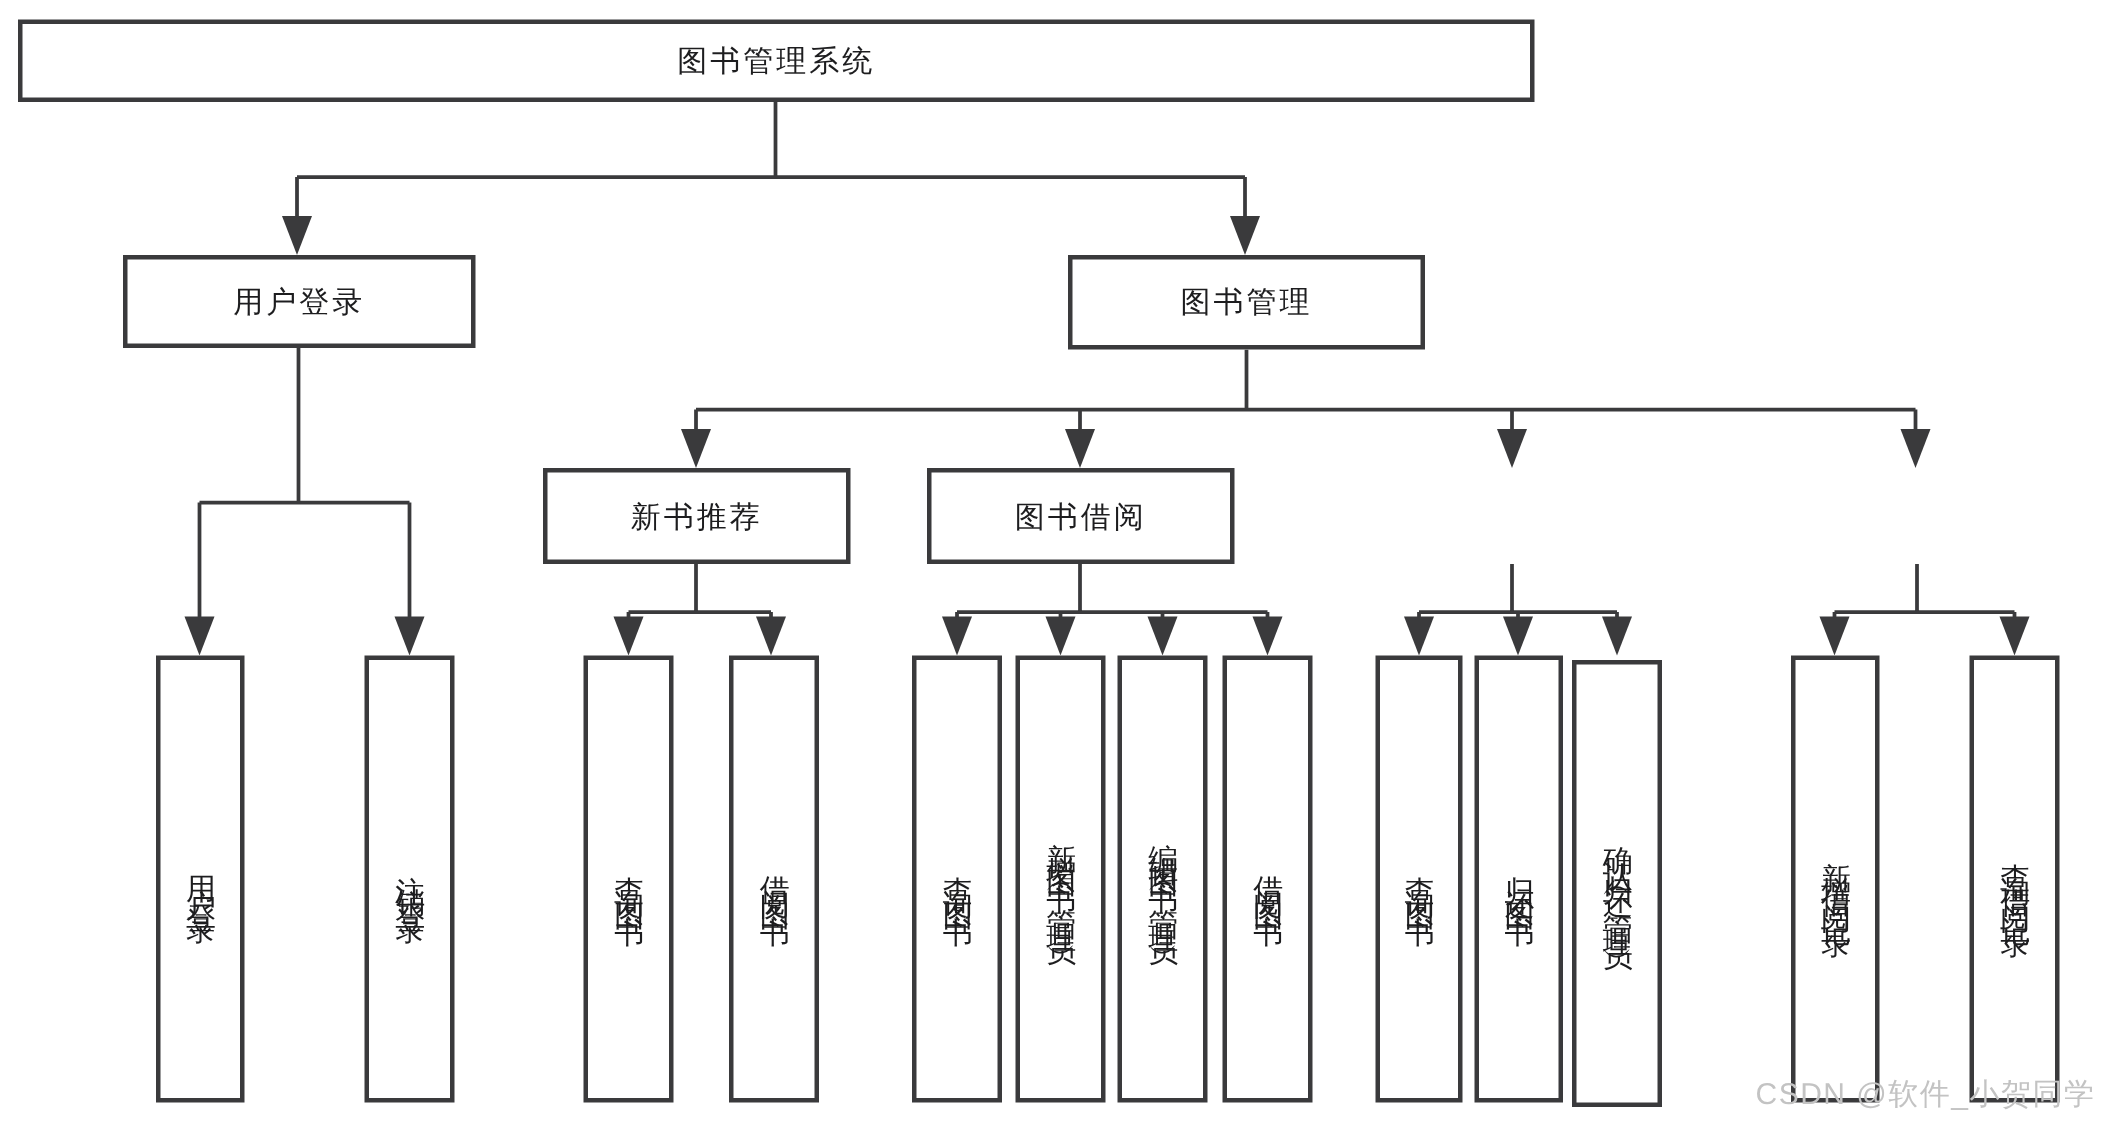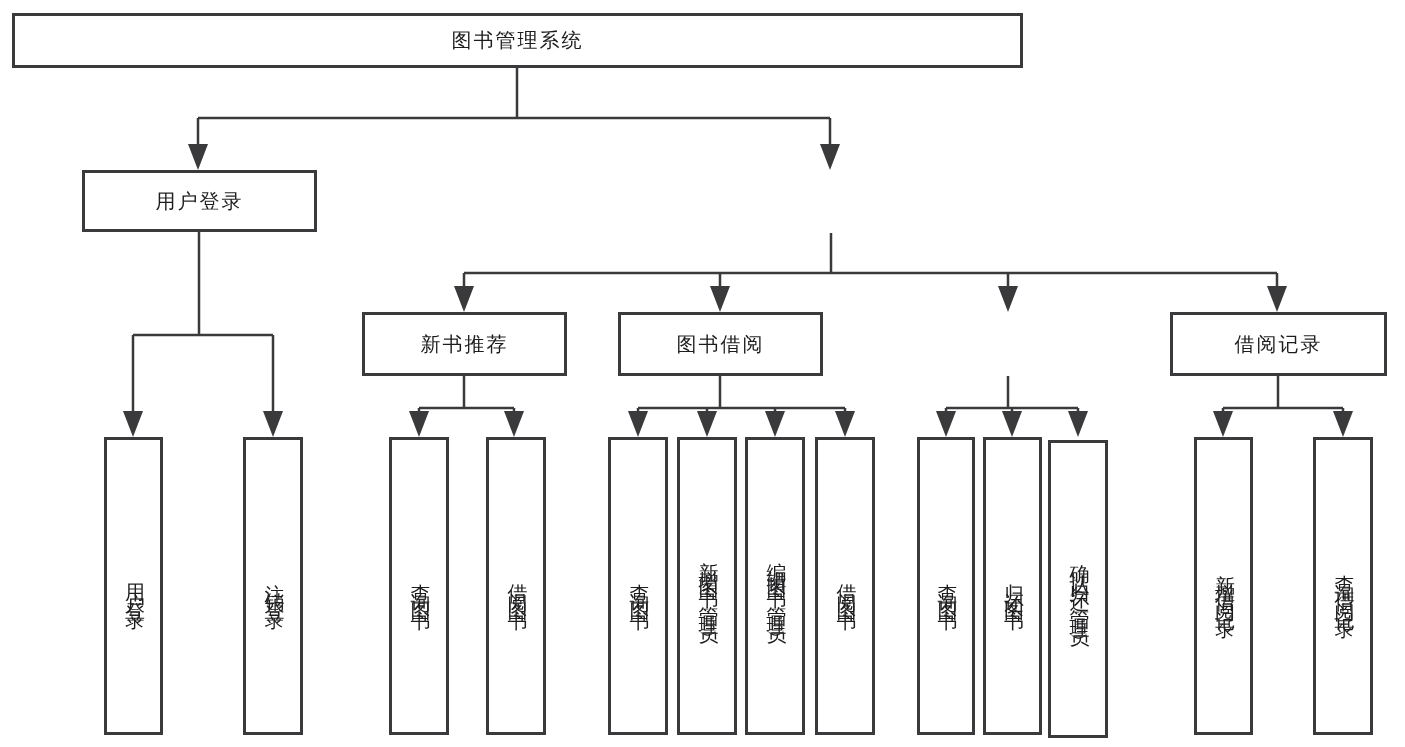--- a/index.html
+++ b/index.html
@@ -1,18 +1,18 @@
 <!DOCTYPE html>
 <html><head>
 <meta charset="utf-8">
 <style>
   html,body{margin:0;padding:0;background:#ffffff;}
   .canvas{
     position:relative;width:1405px;height:747px;background:#ffffff;overflow:hidden;
-    font-family:Liberation Mono, monospace;color:#1d1d1f;
+    font-family:Liberation Sans, sans-serif;color:#1d1d1f;
   }
   .connectors{position:absolute;left:0;top:0;width:1405px;height:747px;}
   .node{
     position:absolute;box-sizing:border-box;background:#ffffff;
     border:3px solid #3a3a3c;display:flex;align-items:center;justify-content:center;
     text-align:center;
   }
   .node.h span{font-size:20px;letter-spacing:2px;white-space:nowrap;}
   .node.v span{
     writing-mode:vertical-rl;text-orientation:mixed;
@@ -68,29 +68,29 @@
     </g>
   </svg>
 
   <div class="node h" style="left:12px;top:13px;width:1011px;height:55px">
     <span>图书管理系统</span>
   </div>
 
   <div class="node h" style="left:82px;top:170px;width:235px;height:62px">
     <span>用户登录</span>
   </div>
+  <div class="node h" style="left:712px;top:170px;width:238px;height:63px">
+    <span>图书管理</span>
+  </div>
 
   <div class="node h" style="left:618px;top:312px;width:205px;height:64px">
     <span>图书借阅</span>
   </div>
   <div class="node h" style="left:362px;top:312px;width:205px;height:64px">
     <span>新书推荐</span>
-  </div>
-  <div class="node h" style="left:1170px;top:312px;width:217px;height:64px">
-    <span>借阅记录</span>
   </div>
 
   <div class="node v" style="left:104px;top:437px;width:59px;height:298px">
     <span>用户登录</span>
   </div>
   <div class="node v" style="left:243px;top:437px;width:60px;height:298px">
     <span>注销登录</span>
   </div>
 
   <div class="node v" style="left:389px;top:437px;width:60px;height:298px">
@@ -123,14 +123,15 @@
     <span>确认归还（管理员）</span>
   </div>
 
   <div class="node v" style="left:1194px;top:437px;width:59px;height:298px">
     <span>新增借阅记录</span>
   </div>
   <div class="node v" style="left:1313px;top:437px;width:60px;height:298px">
     <span>查询借阅记录</span>
   </div>
 
+  <div class="watermark">CSDN @软件_小贺同学</div>
 
 </div>
 
 </body></html>

